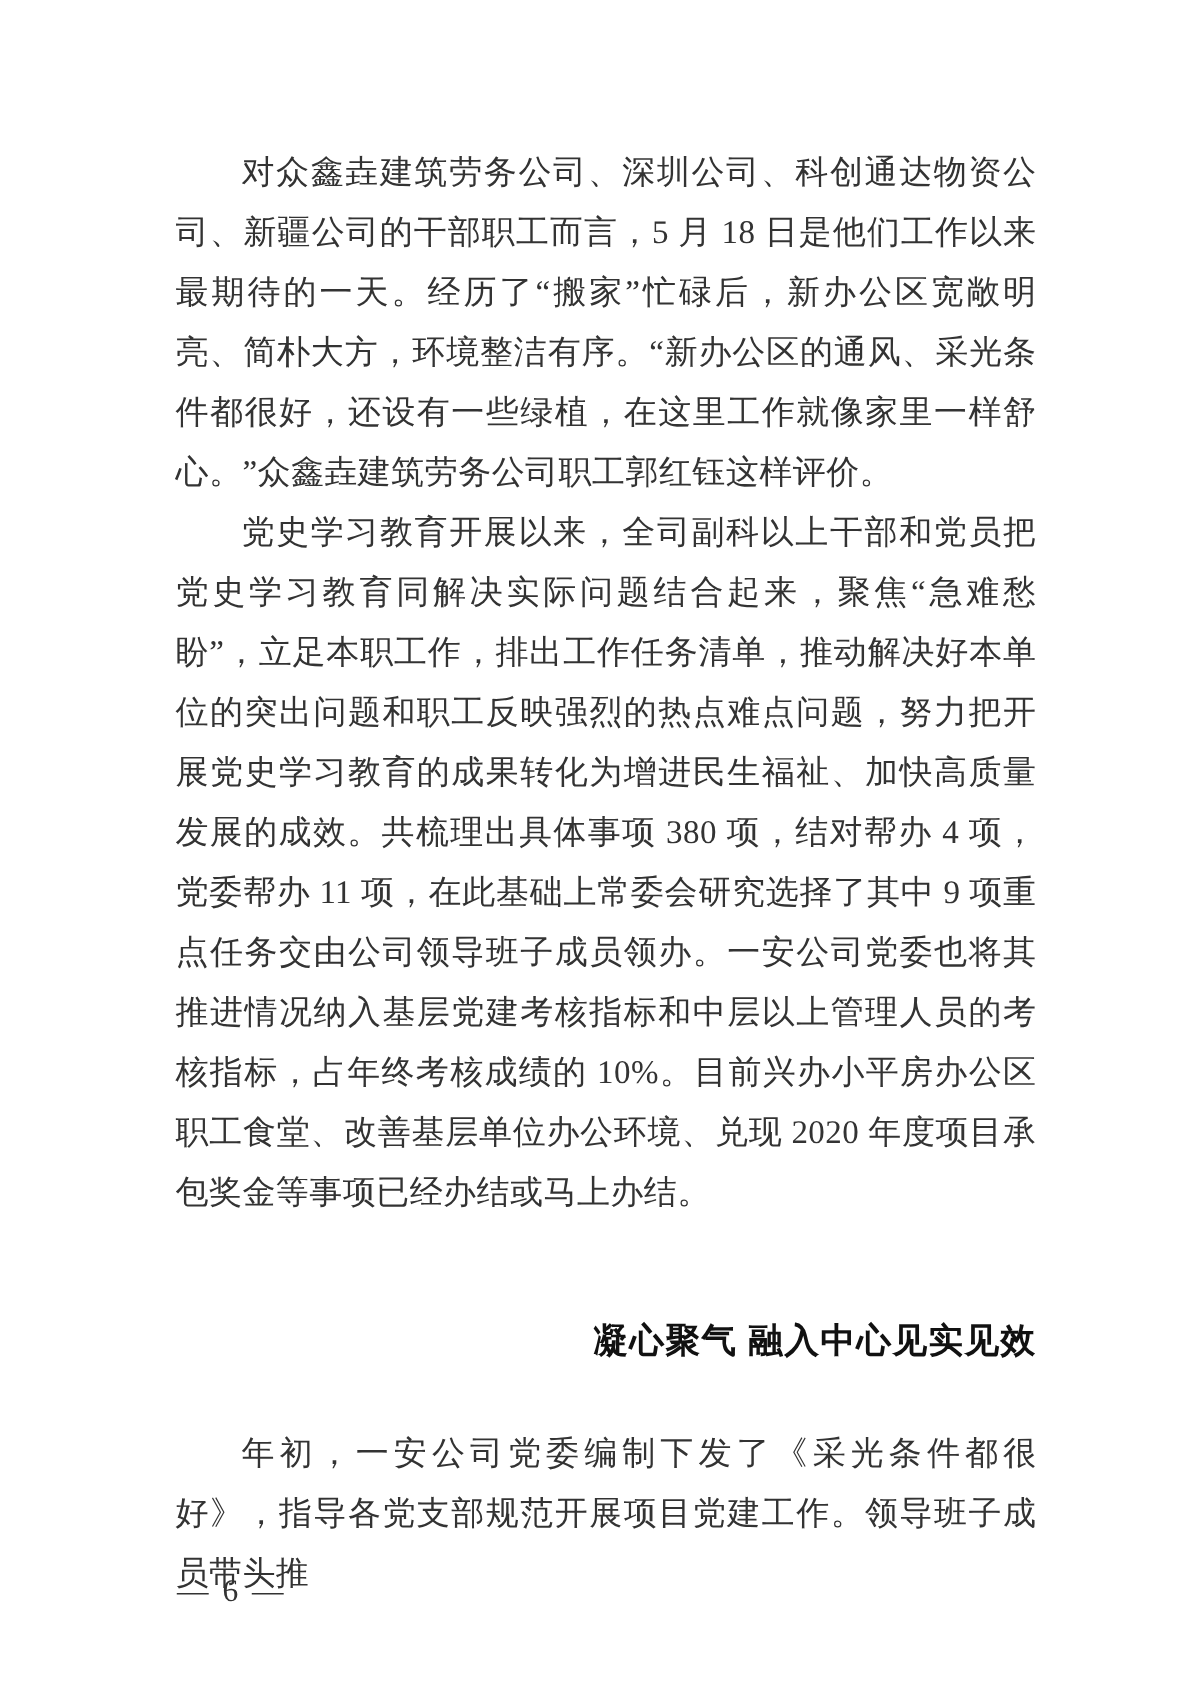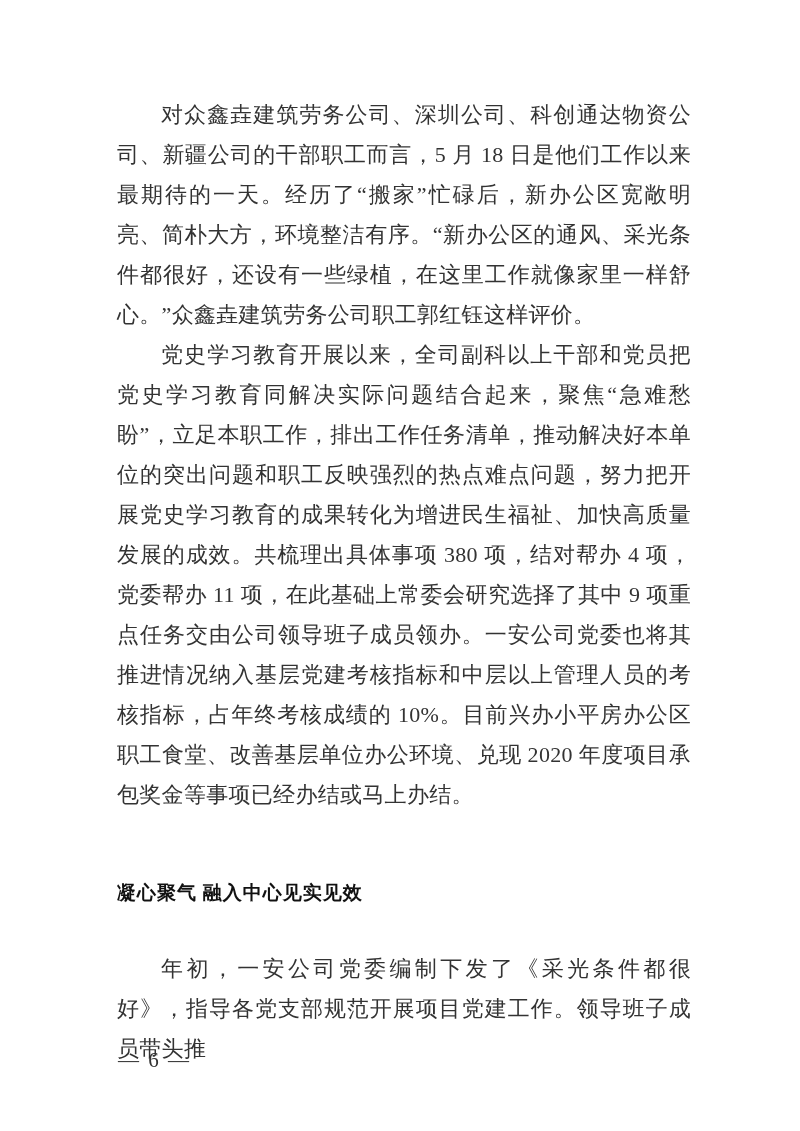--- a/index.html
+++ b/index.html
@@ -33,27 +33,27 @@
     line-height: 40px;
     color: #333333;
     text-align: justify;
     text-justify: inter-ideograph;
     text-indent: 2em;
     letter-spacing: 0.3px;
     word-break: break-all;
   }
   .heading {
     margin: 58px 0 0 0;
-    font-size: 19px;
+    font-size: 23px;
     line-height: 40px;
     font-weight: bold;
     color: #111111;
-    text-align: left;
+    text-align: right;
     letter-spacing: 1px;
-    font-family: Liberation Serif, serif;
+    font-family: Liberation Sans, sans-serif;
   }
   .para-after-heading {
     margin-top: 36px;
   }
   .page-footer {
     position: absolute;
     left: 118px;
     top: 1046px;
     font-size: 21px;
     line-height: 28px;

